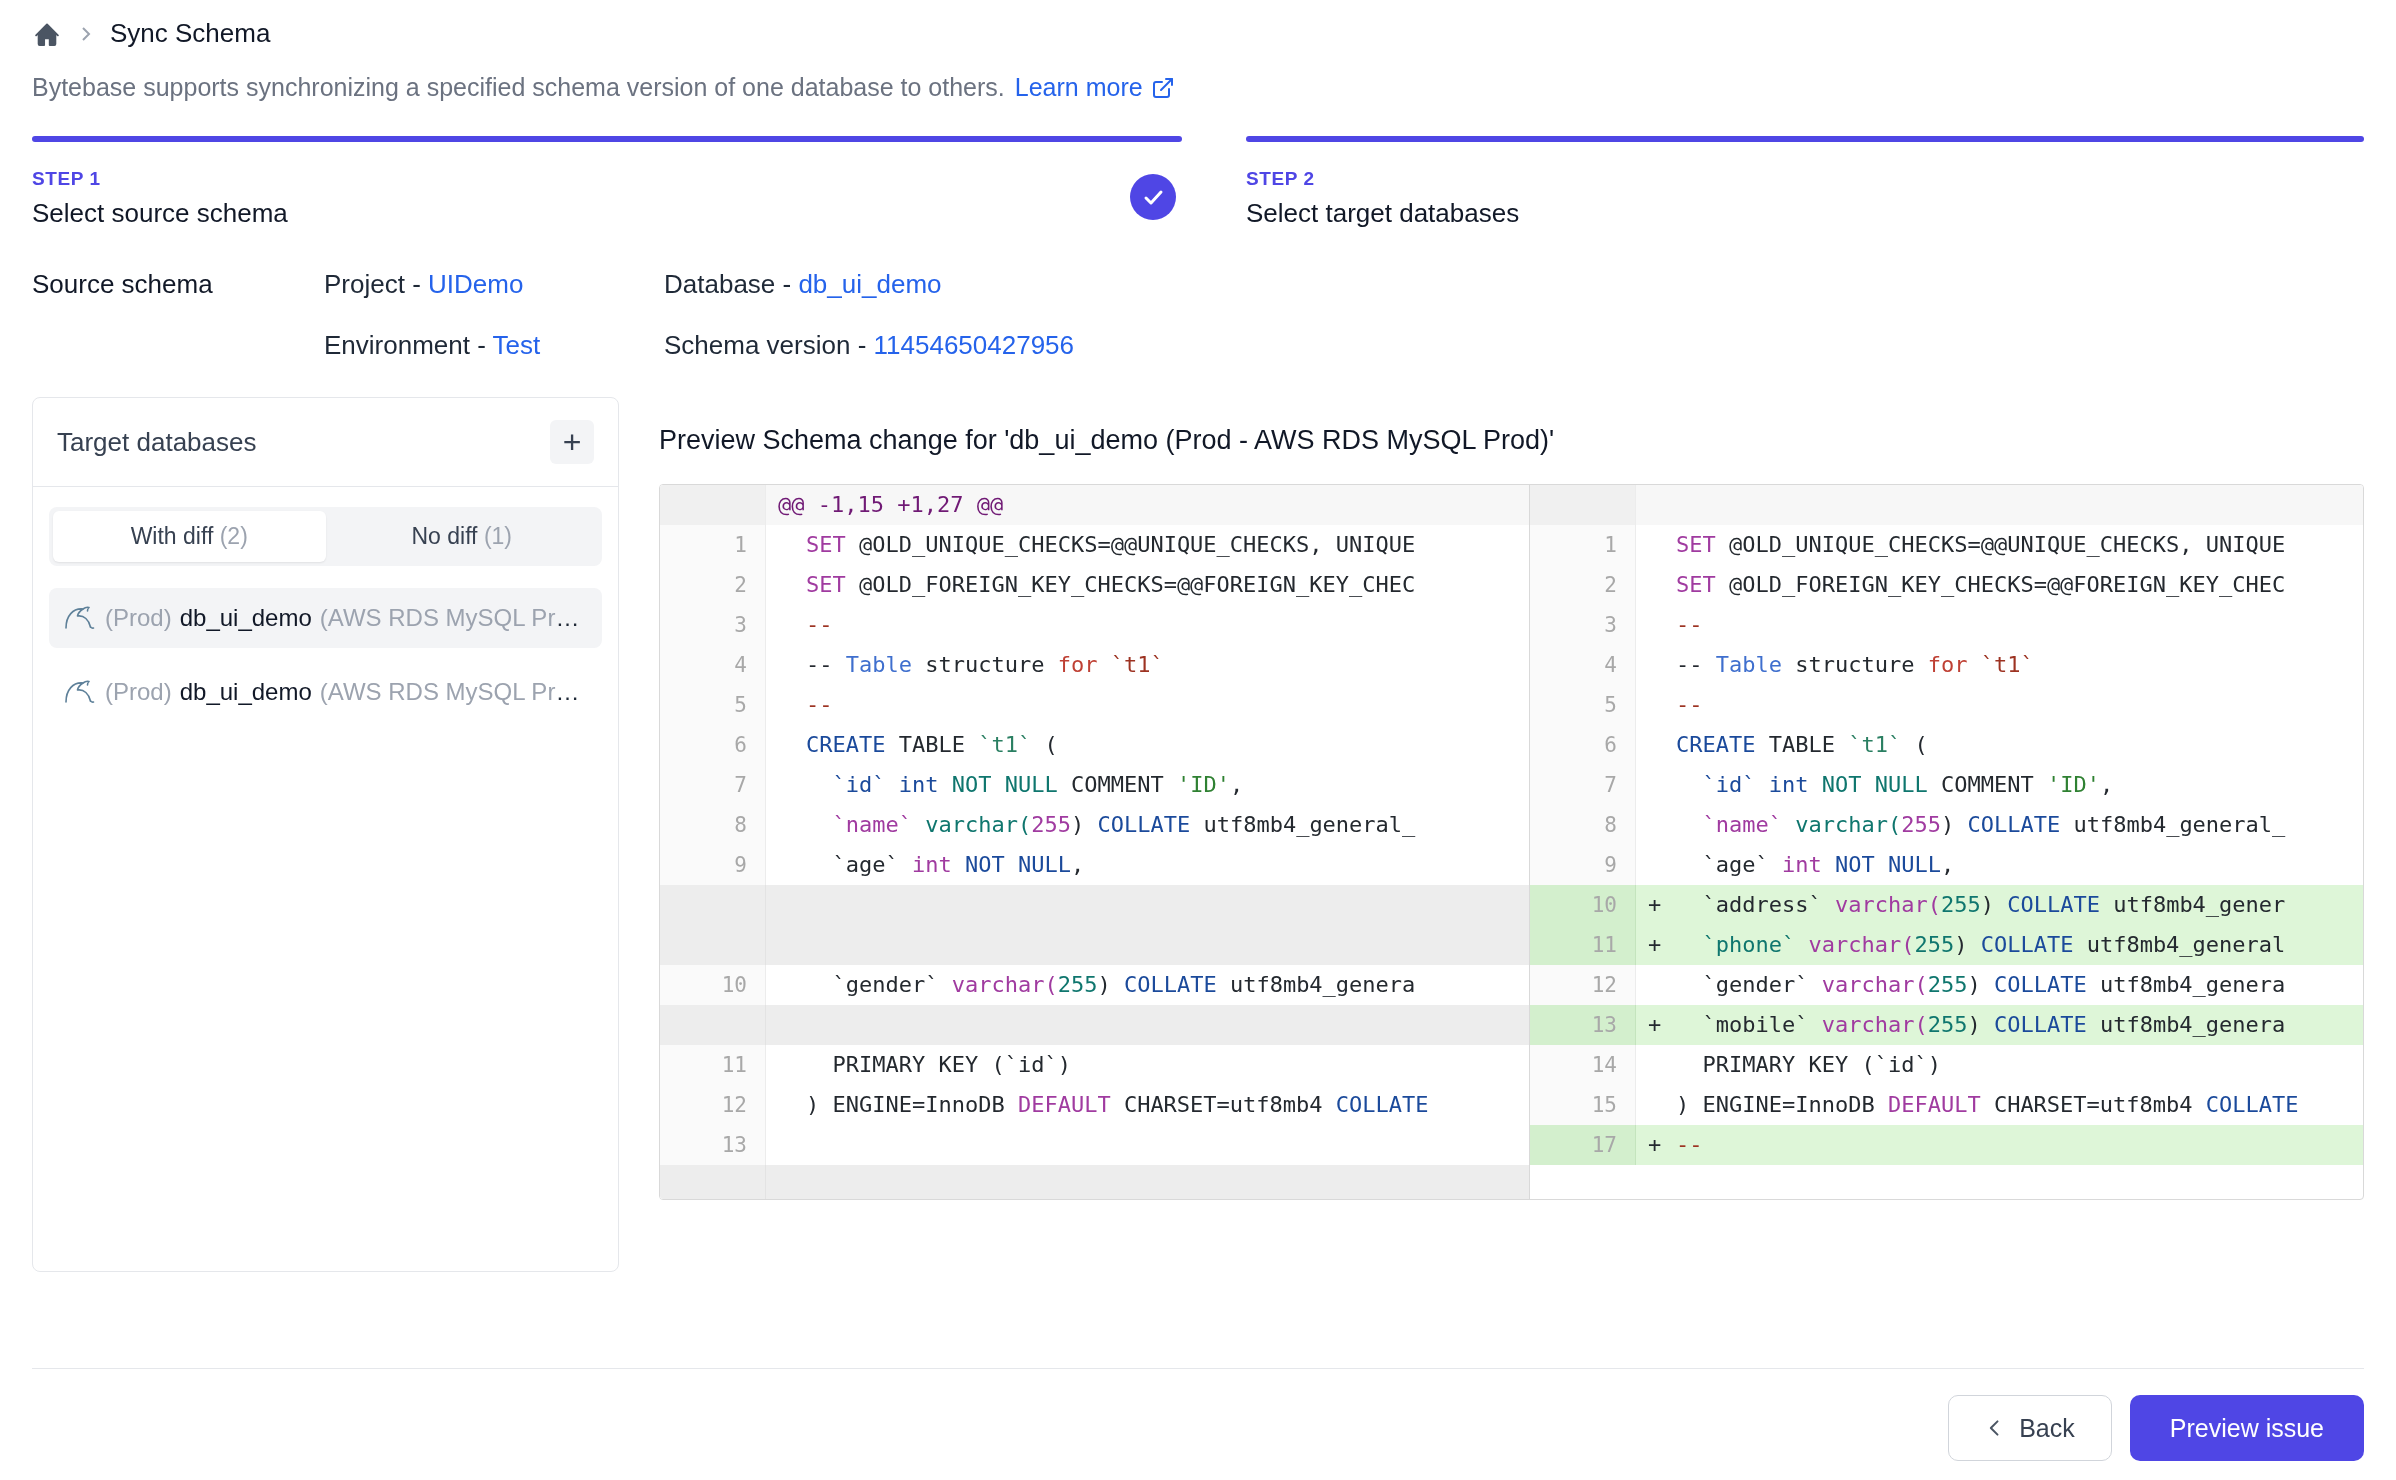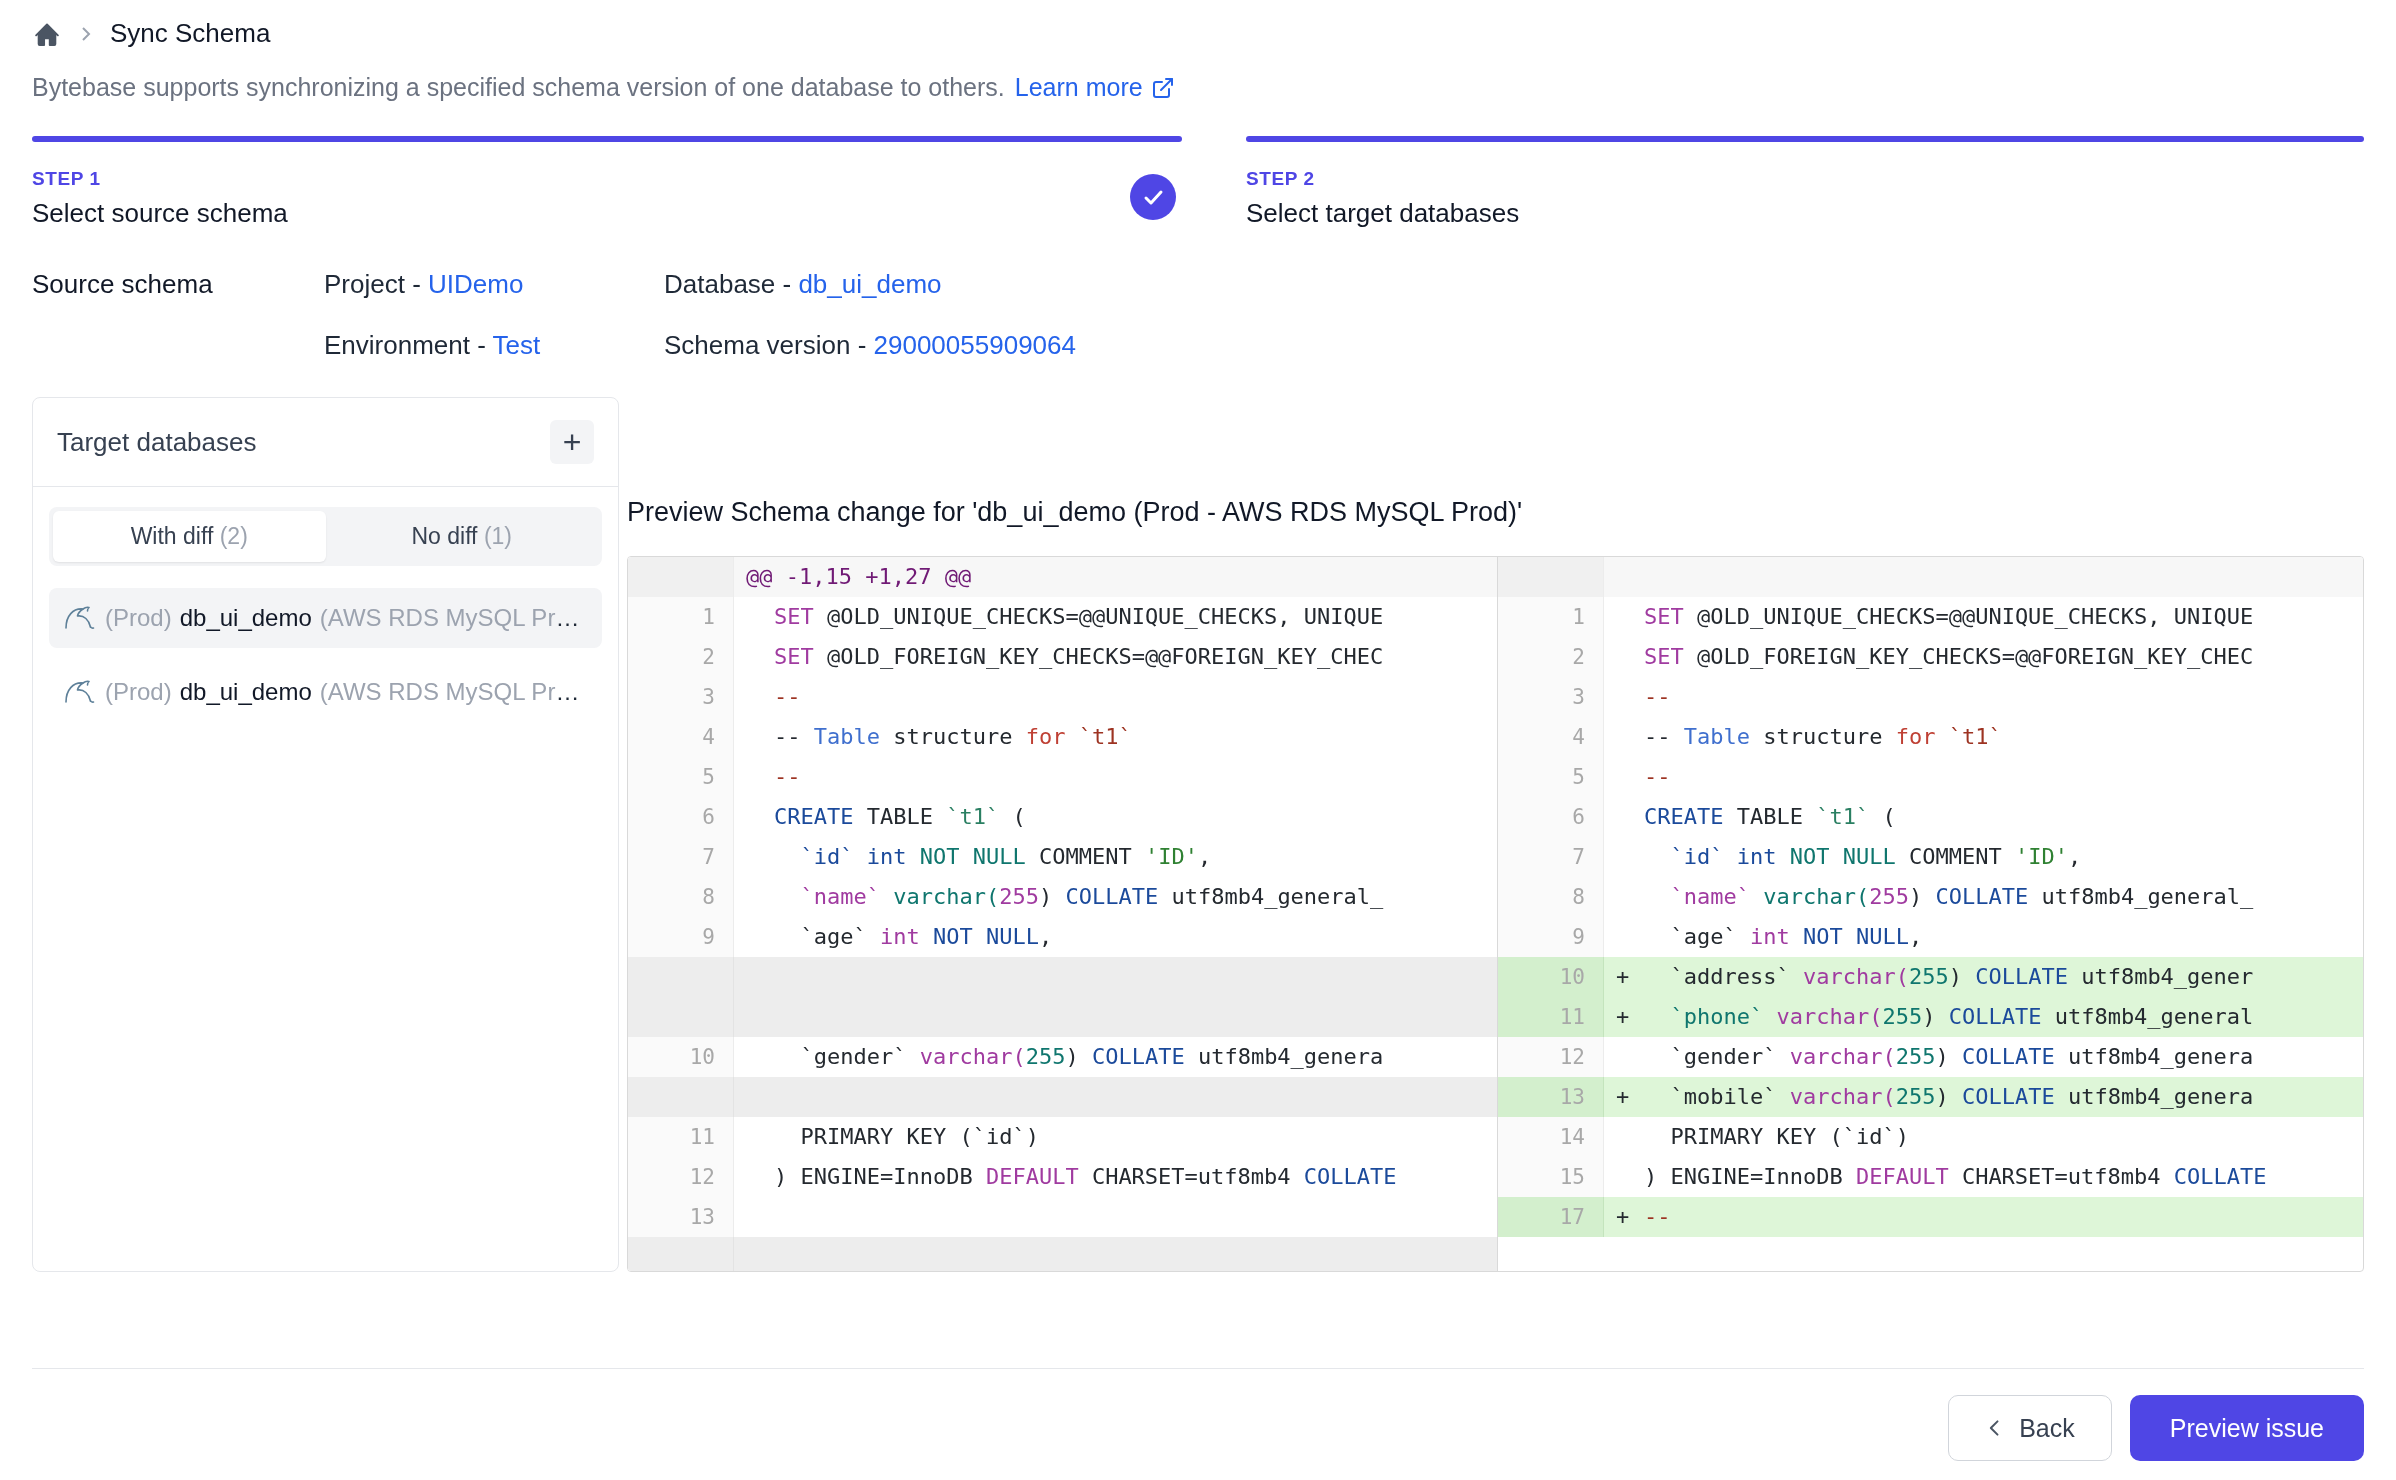--- a/index.html
+++ b/index.html
@@ -29,21 +29,21 @@
   .step-check { position:absolute; right:6px; top:38px; width:46px; height:46px; border-radius:50%;
     background:#4f46e5; display:flex; align-items:center; justify-content:center; }
   .step-check svg { width:24px; height:24px; color:#fff; }
 
   
   .source { margin-top:40px; display:grid; grid-template-columns:292px 340px auto; row-gap:30px; font-size:26px; align-items:baseline; }
   .source .lbl { color:#111827; }
   .source a { color:#2563eb; text-decoration:none; cursor:pointer; }
 
   
-  .main { margin-top:36px; display:flex; gap:8px; align-items:flex-end; }
+  .main { margin-top:36px; display:flex; gap:40px; align-items:flex-start; }
 
   
   .card { width:587px; height:875px; border:1px solid #e5e7eb; border-radius:8px; background:#fff; overflow:hidden; }
   .card-head { display:flex; align-items:center; justify-content:space-between; padding:22px 24px; }
   .card-title { font-size:26px; color:#374151; }
   .plus-btn { width:44px; height:44px; border:none; background:#f3f4f6; border-radius:6px; font-size:32px;
     line-height:1; color:#374151; cursor:pointer; display:flex; align-items:center; justify-content:center; font-weight:300; }
   .card-div { border-bottom:1px solid #e5e7eb; }
   .seg { margin:20px 16px 0; background:#f3f4f6; border-radius:8px; padding:4px; display:flex; }
   .seg-item { flex:1; text-align:center; padding:12px 0; font-size:23px; color:#374151; border-radius:6px; cursor:pointer; }
@@ -152,21 +152,21 @@
       <span>Project - </span><a>UIDemo</a>
     </div>
     <div>
       <span>Database - </span><a>db_ui_demo</a>
     </div>
     <div></div>
     <div>
       <span>Environment - </span><a>Test</a>
     </div>
     <div>
-      <span>Schema version - </span><a>29000055909064</a>
+      <span>Schema version - </span><a>11454650427956</a>
     </div>
   </div>
 
   <div class="main">
 
     <div class="card">
       <div class="card-head">
         <div class="card-title">Target databases</div>
         <button class="plus-btn">+</button>
       </div>

